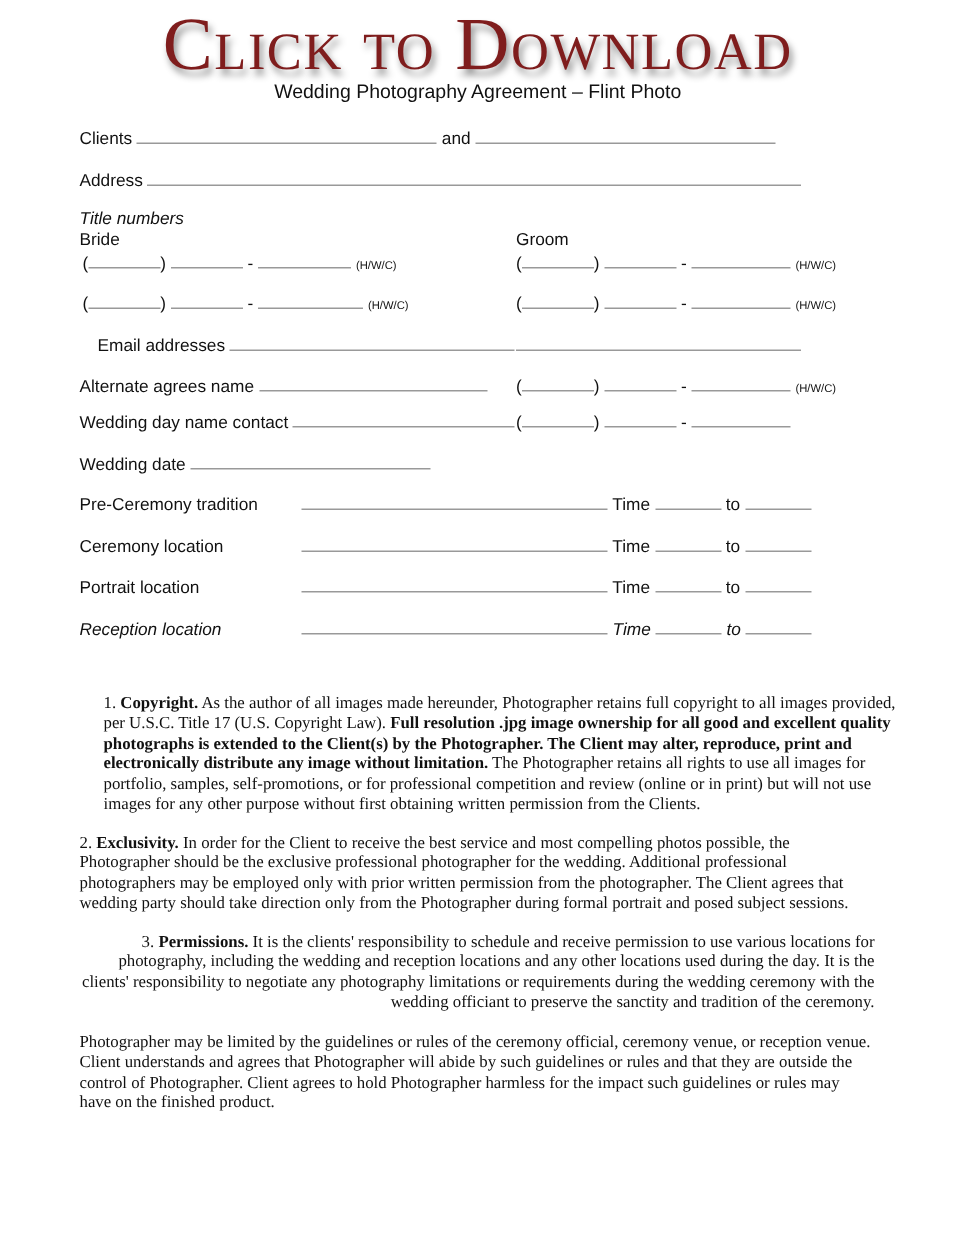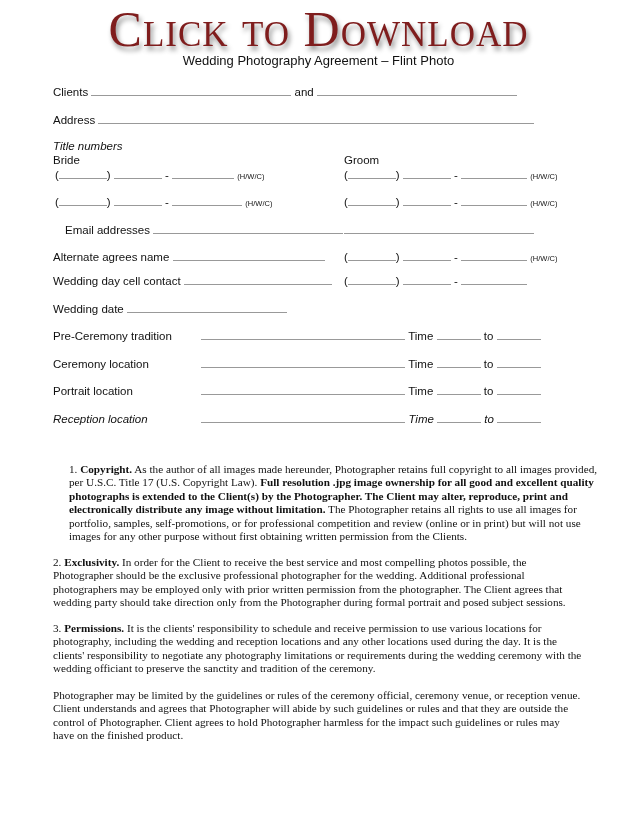--- a/index.html
+++ b/index.html
@@ -88,21 +88,21 @@
   <span class="blank" style="width:152px;"></span>
 </div>
 <div class="phone" style="left:344px; top:250px;">
   (<span class="blank" style="width:48px;"></span>)
   <span class="blank" style="width:48px;"></span> -
   <span class="blank" style="width:66px;"></span>
   <span class="tiny">(H/W/C)</span>
 </div>
 
 <div class="row sans" style="left:53px; top:274px;">
-  <span>Wedding day cell contact</span>
+  <span>Wedding day name contact</span>
   <span class="blank" style="width:148px;"></span>
 </div>
 <div class="phone" style="left:344px; top:274px;">
   (<span class="blank" style="width:48px;"></span>)
   <span class="blank" style="width:48px;"></span> -
   <span class="blank" style="width:66px;"></span>
 </div>
 
 <div class="row sans" style="left:53px; top:302px;">
   <span>Wedding date</span>
@@ -145,18 +145,18 @@
 <div class="para" style="top:463px;margin-left:16px;">
   <span>1.</span>
   <b>Copyright.</b><span> As the author of all images made hereunder, Photographer retains full copyright to all images provided, per U.S.C. Title 17 (U.S. Copyright Law). </span><b>Full resolution .jpg image ownership for all good and excellent quality photographs is extended to the Client(s) by the Photographer. The Client may alter, reproduce, print and electronically distribute any image without limitation.</b><span> The Photographer retains all rights to use all images for portfolio, samples, self-promotions, or for professional competition and review (online or in print) but will not use images for any other purpose without first obtaining written permission from the Clients.</span>
 </div>
 
 <div class="para" style="top:556px;">
   <span>2.</span>
   <b>Exclusivity.</b><span> In order for the Client to receive the best service and most compelling photos possible, the Photographer should be the exclusive professional photographer for the wedding. Additional professional photographers may be employed only with prior written permission from the photographer. The Client agrees that wedding party should take direction only from the Photographer during formal portrait and posed subject sessions.</span>
 </div>
 
-<div class="para" style="top:622px;">
+<div class="para" style="top:622px;text-align:right;">
   <span>3.</span>
   <b>Permissions.</b><span> It is the clients' responsibility to schedule and receive permission to use various locations for photography, including the wedding and reception locations and any other locations used during the day. It is the clients' responsibility to negotiate any photography limitations or requirements during the wedding ceremony with the wedding officiant to preserve the sanctity and tradition of the ceremony.</span>
 </div>
 
 <div class="para" style="top:689px;">Photographer may be limited by the guidelines or rules of the ceremony official, ceremony venue, or reception venue. Client understands and agrees that Photographer will abide by such guidelines or rules and that they are outside the control of Photographer. Client agrees to hold Photographer harmless for the impact such guidelines or rules may have on the finished product.</div>
 
 </body></html>

